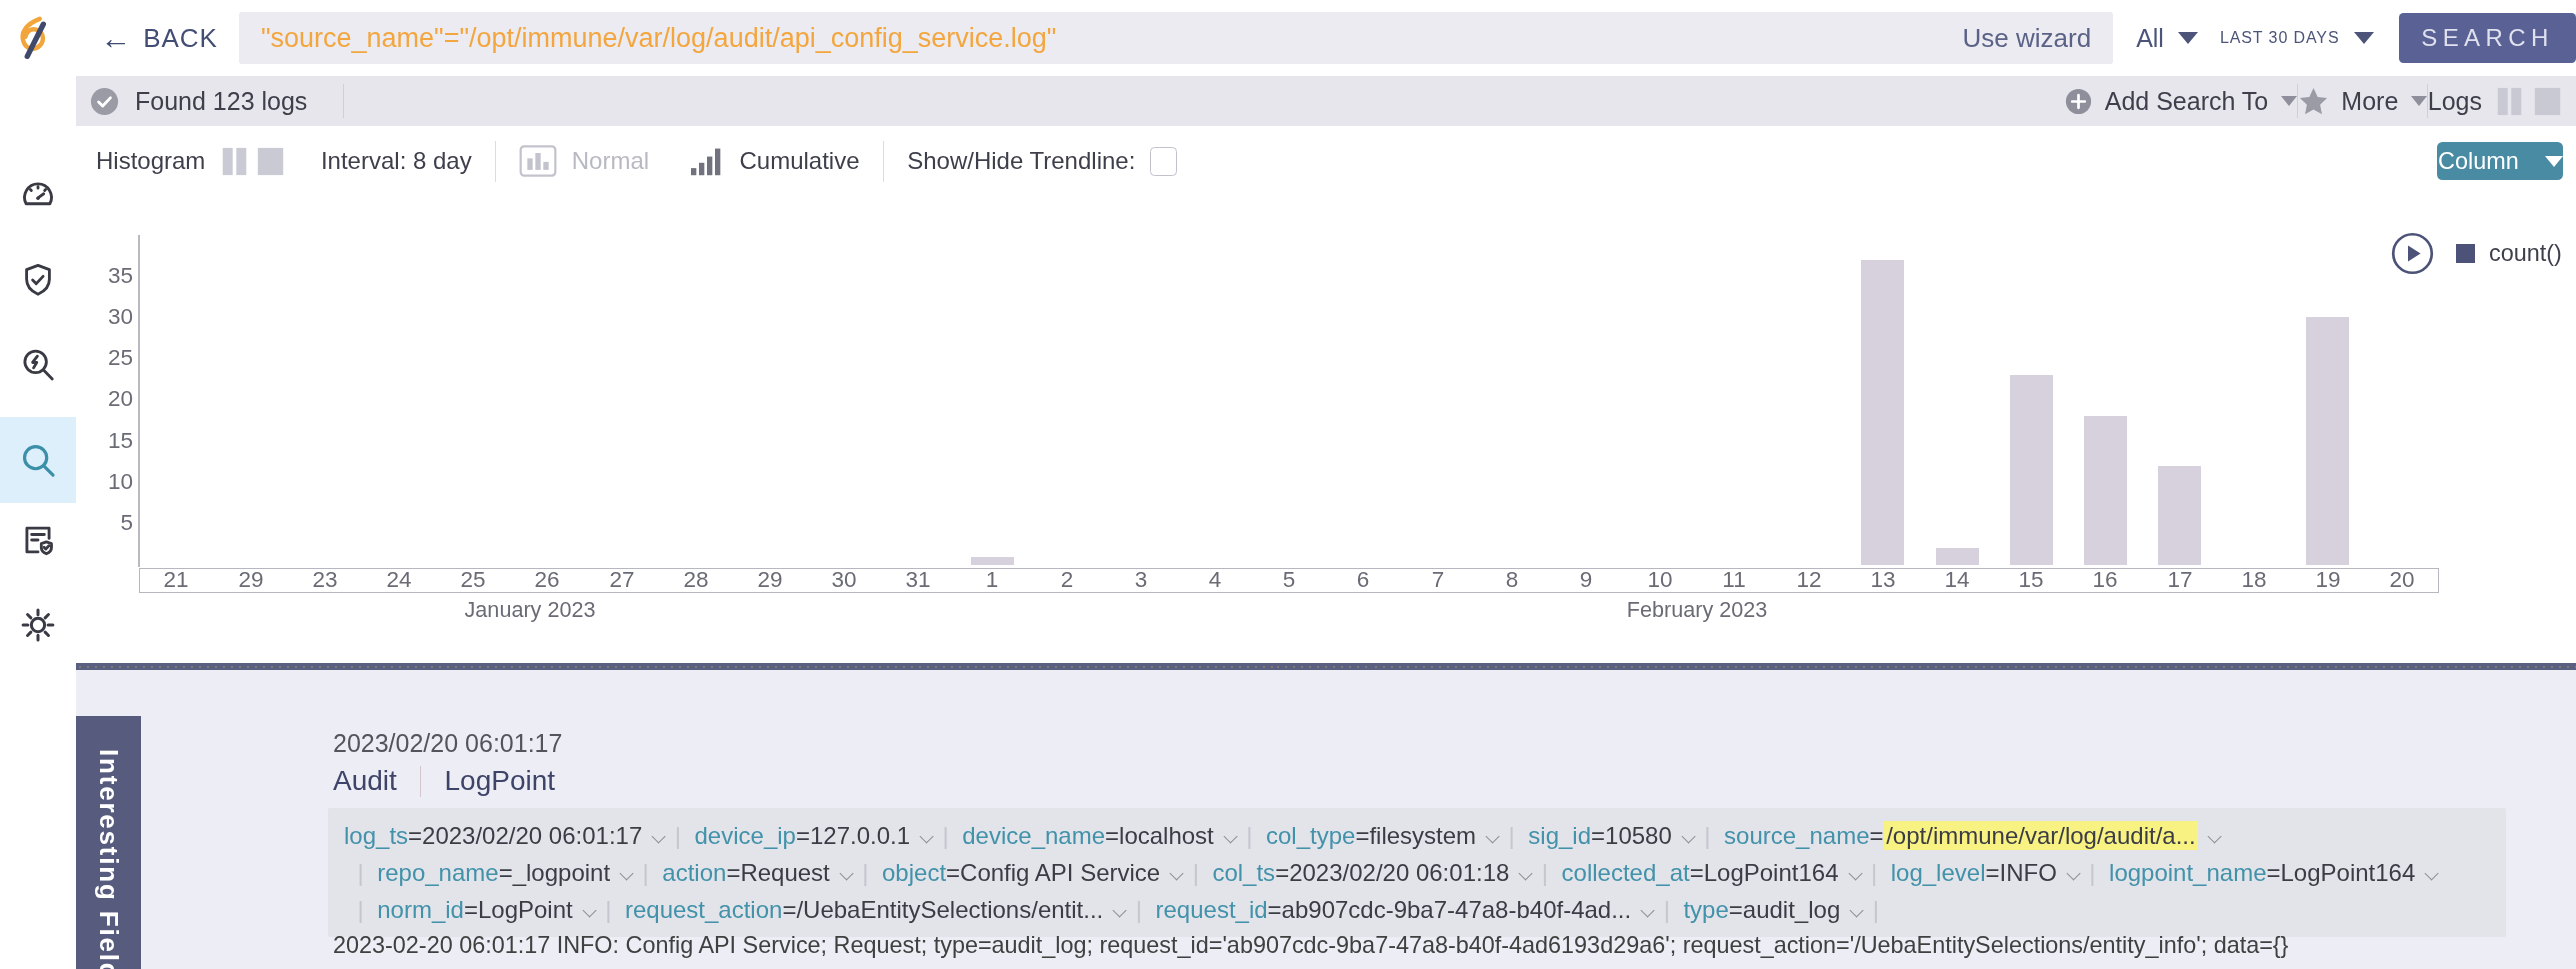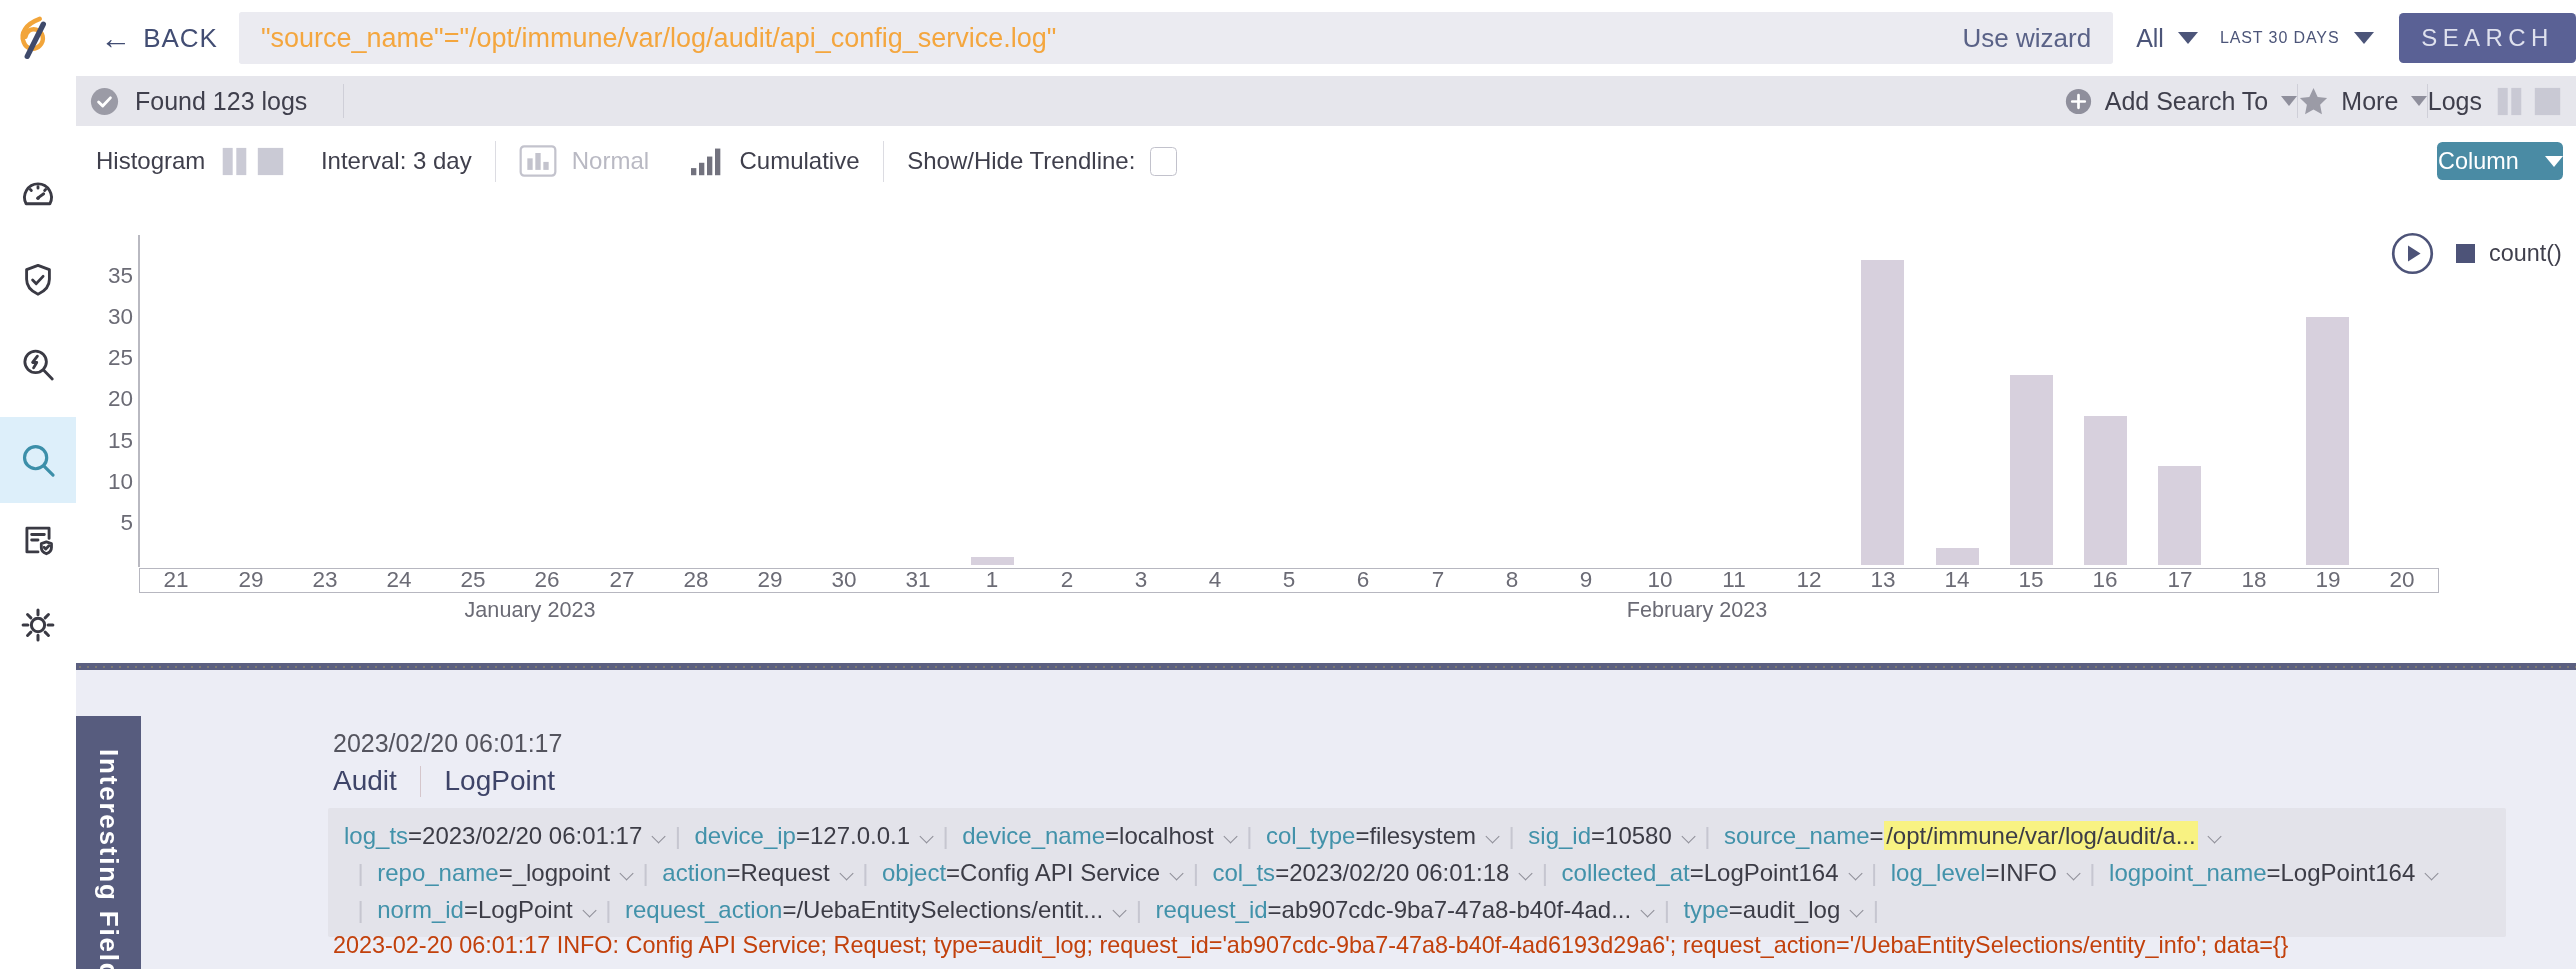--- a/index.html
+++ b/index.html
@@ -78,21 +78,21 @@
   .src-row .pd { width:0.9px; height:31px; background:#d5c6cb; }
   .src-row span { cursor:pointer; }
 
   .field-box { position:absolute; left:328px; top:808px; width:2178px; background:#e3e3ea; border-radius:1.8px; padding:9px 16px; font-size:24px; line-height:37px; }
   .field { white-space:nowrap; cursor:pointer; }
   .fk { color:#4292aa; }
   .fv { color:#3c3c46; }
   .fv.hl { background:#f8f282; padding:0.9px 2.7px; }
   .fcaret { display:inline-block; width:10px; height:10px; border-right:1.8px solid #8f8f99; border-bottom:1.8px solid #8f8f99; transform:rotate(45deg) translateY(-3.6px); margin-left:9px; }
   .fpipe { color:#c6c6d0; margin:0 13.5px; }
-  .raw-log { position:absolute; left:333px; top:932px; width:2213px; font-size:23.4px; color:#c2410c; white-space:nowrap; overflow:hidden; }
+  .raw-log { position:absolute; left:333px; top:932px; width:2213px; font-size:23.4px; color:#404040; white-space:nowrap; overflow:hidden; }
 </style>
 </head>
 <body>
 
 <div class="topbar">
   <svg class="logo" viewBox="0 0 46 52">
     <path d="M30 4 C14 10 8 20 12 30 C15 38 24 40 30 34 C36 28 34 18 26 16 C20 14.5 15 18 14 24" fill="none" stroke="#f2a53a" stroke-width="5" stroke-linecap="round"></path>
     <path d="M34 10 L16 46" stroke="#3f4a6b" stroke-width="6" stroke-linecap="round"></path>
   </svg>
   <div class="back-btn">
@@ -205,21 +205,21 @@
       <svg width="29" height="29" viewBox="0 0 32 32">
         <rect x="3" y="1" width="11" height="30" fill="#cacad5"></rect>
           <rect x="18" y="1" width="11" height="30" fill="#cacad5"></rect>
       </svg>
       <svg width="29" height="29" viewBox="0 0 32 32">
         <rect x="2" y="1" width="28" height="30" fill="#cacad5"></rect>
       </svg>
     </div>
   </div>
   <div style="width:36px"></div>
-  <span>Interval: 3 day</span>
+  <span>Interval: 8 day</span>
   <div class="ct-sep"></div>
   <div class="ct-group">
     <svg width="38" height="32" viewBox="0 0 42 36">
       <rect x="1.5" y="1.5" width="39" height="33" rx="4" fill="none" stroke="#c3c3cd" stroke-width="2.5"></rect>
       <rect x="9" y="15" width="6" height="13" fill="#c3c3cd"></rect>
         <rect x="18" y="9" width="6" height="19" fill="#c3c3cd"></rect>
         <rect x="27" y="19" width="6" height="9" fill="#c3c3cd"></rect>
     </svg>
     <span class="muted">Normal</span>
   </div>

